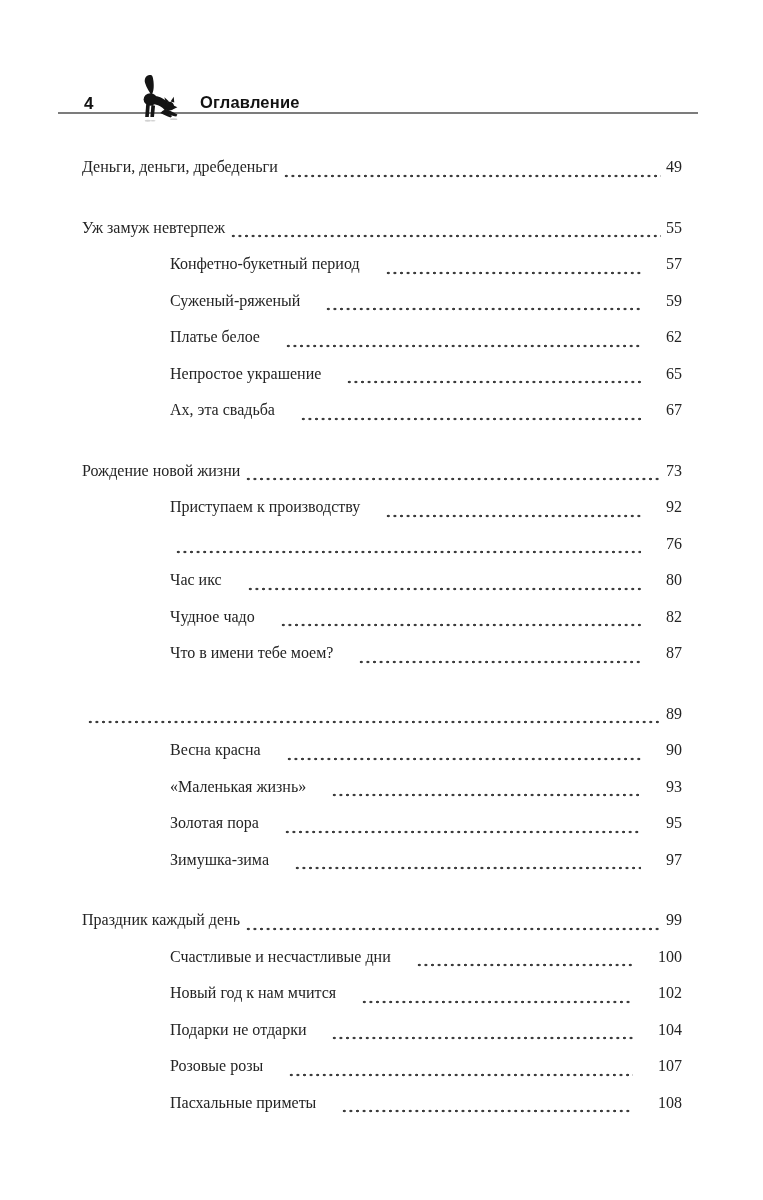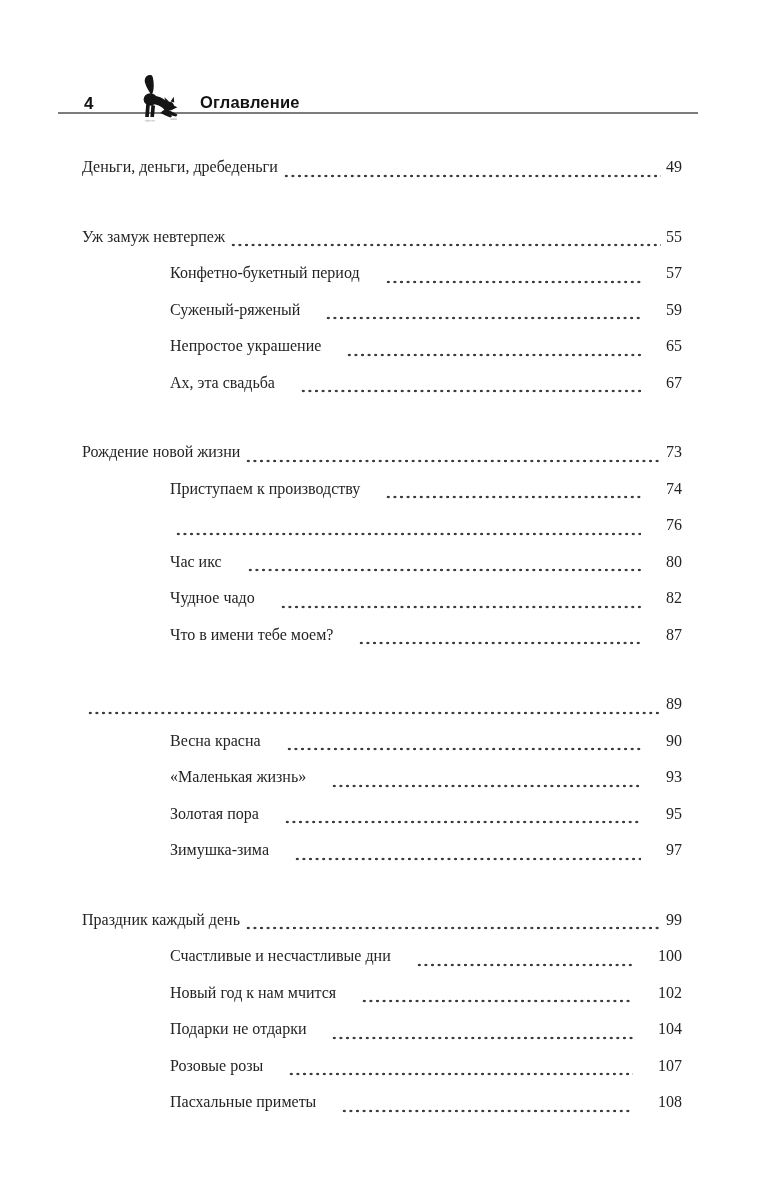--- a/index.html
+++ b/index.html
@@ -31,21 +31,21 @@
   .cat-ornament {
     position:absolute; left:128px; top:74px;
     width:52px; height:54px;
   }
 
   
   .toc {
     position:absolute; left:82px; top:149px;
     width:600px;
   }
-  .toc-section { margin-top:33px; }
+  .toc-section { margin-top:24px; }
   .toc-section:first-child { margin-top:0; }
   .toc-row {
     display:flex;
     height:36.5px; line-height:36.5px;
     font-size:16px;
     white-space:nowrap;
   }
   .toc-row.sub { padding-left:88px;gap:20px; }
   .toc-title { flex:0 0 auto; }
   .toc-dots {
@@ -119,40 +119,45 @@
           <span class="toc-title">Конфетно-букетный период</span>
           <span class="toc-dots"></span>
           <span class="toc-page">57</span>
         </div>
         <div class="toc-row sub">
           <span class="toc-title">Суженый-ряженый</span>
           <span class="toc-dots"></span>
           <span class="toc-page">59</span>
         </div>
         <div class="toc-row sub">
+          <span class="toc-title">Платье белое</span>
+          <span class="toc-dots"></span>
+          <span class="toc-page">62</span>
+        </div>
+        <div class="toc-row sub">
           <span class="toc-title">Непростое украшение</span>
           <span class="toc-dots"></span>
           <span class="toc-page">65</span>
         </div>
         <div class="toc-row sub">
           <span class="toc-title">Ах, эта свадьба</span>
           <span class="toc-dots"></span>
           <span class="toc-page">67</span>
         </div>
       </section>
       <section class="toc-section">
         <div class="toc-row">
           <span class="toc-title">Рождение новой жизни</span>
           <span class="toc-dots"></span>
           <span class="toc-page">73</span>
         </div>
         <div class="toc-row sub">
           <span class="toc-title">Приступаем к производству</span>
           <span class="toc-dots"></span>
-          <span class="toc-page">74</span>
+          <span class="toc-page">92</span>
         </div>
         <div class="toc-row sub">
           <span class="toc-dots"></span>
           <span class="toc-page">76</span>
         </div>
         <div class="toc-row sub">
           <span class="toc-title">Час икс</span>
           <span class="toc-dots"></span>
           <span class="toc-page">80</span>
         </div>

